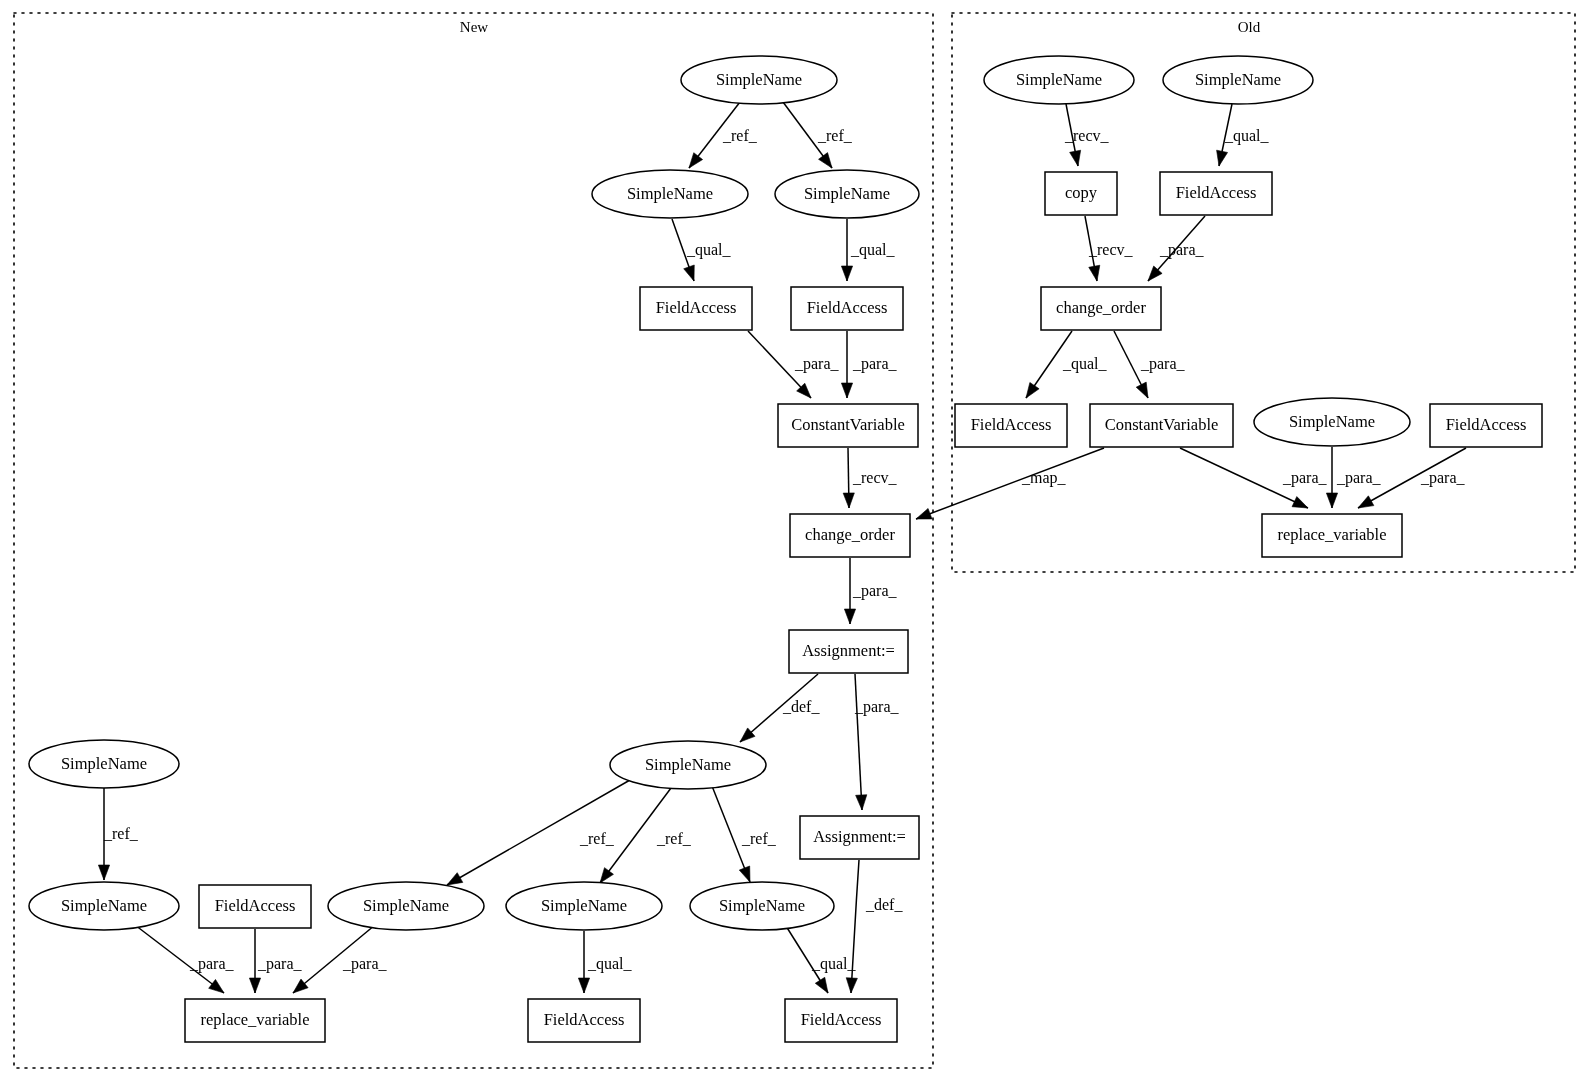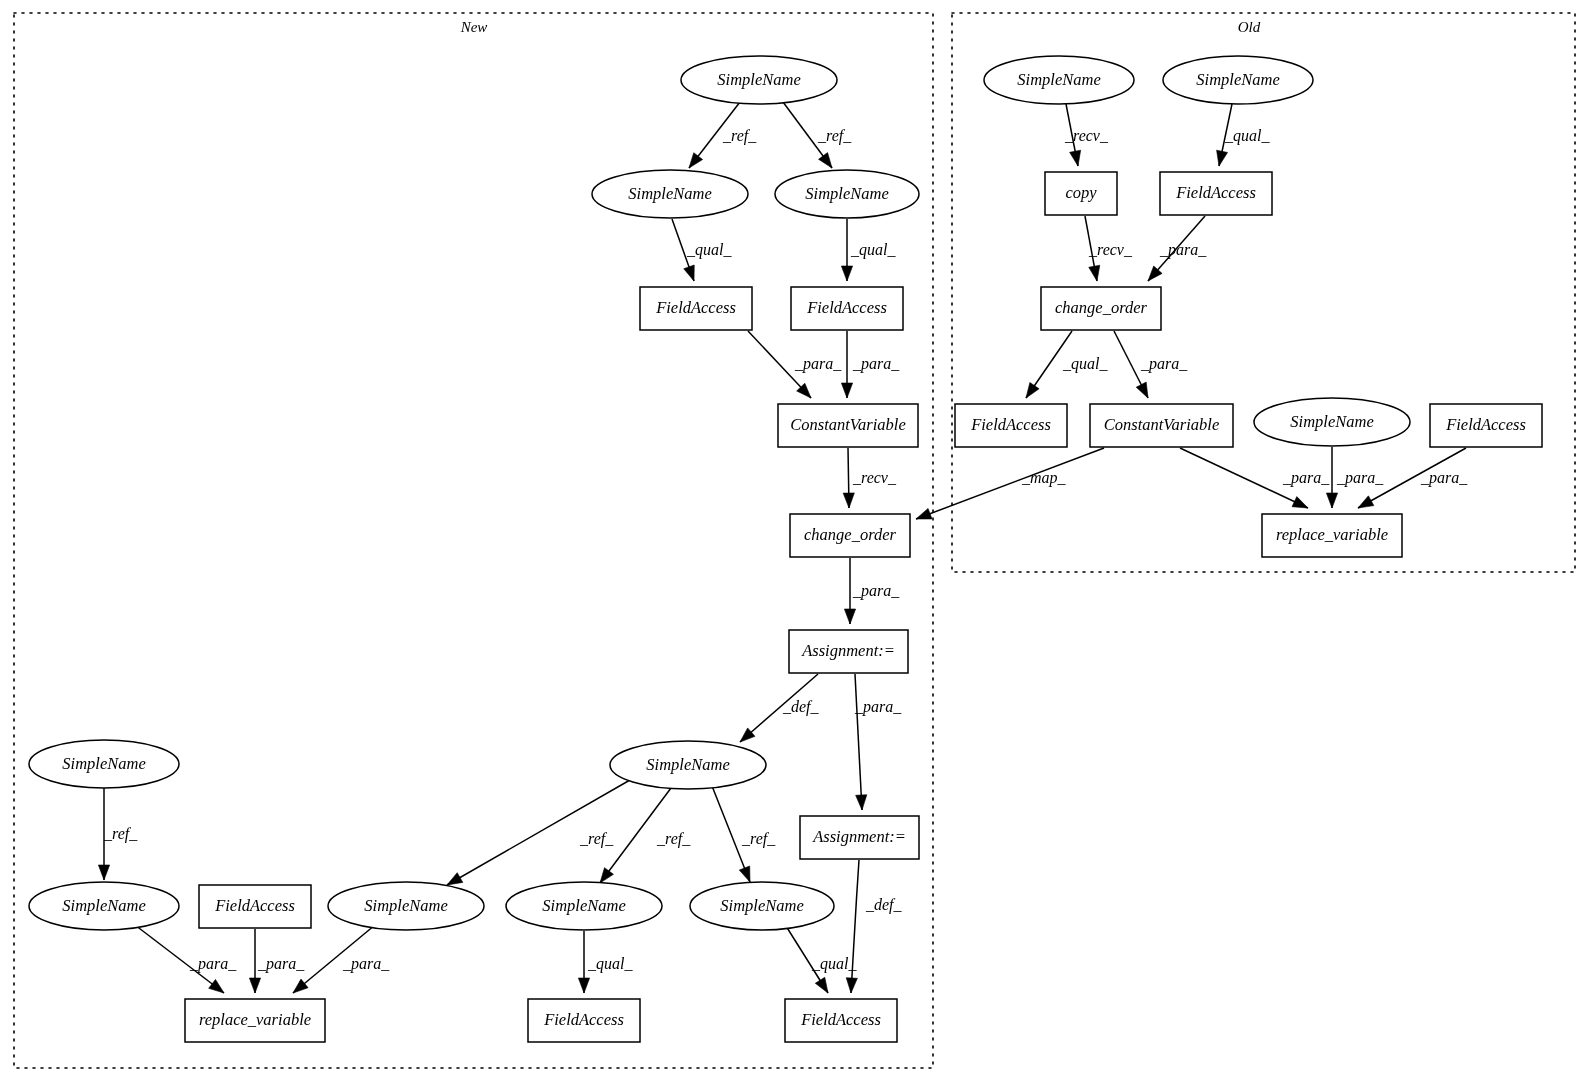--- a/index.html
+++ b/index.html
@@ -7,21 +7,20 @@
     padding: 0;
     background: #ffffff;
   }
   #canvas {
     position: relative;
     width: 1595px;
     height: 1088px;
     background: #ffffff;
     font-family: "Liberation Serif", "DejaVu Serif", serif;
     overflow: hidden;
-    font-style: italic;
   }
   svg#graph {
     position: absolute;
     left: 0;
     top: 0;
     width: 1595px;
     height: 1088px;
   }
   .cluster-box {
     fill: none;

